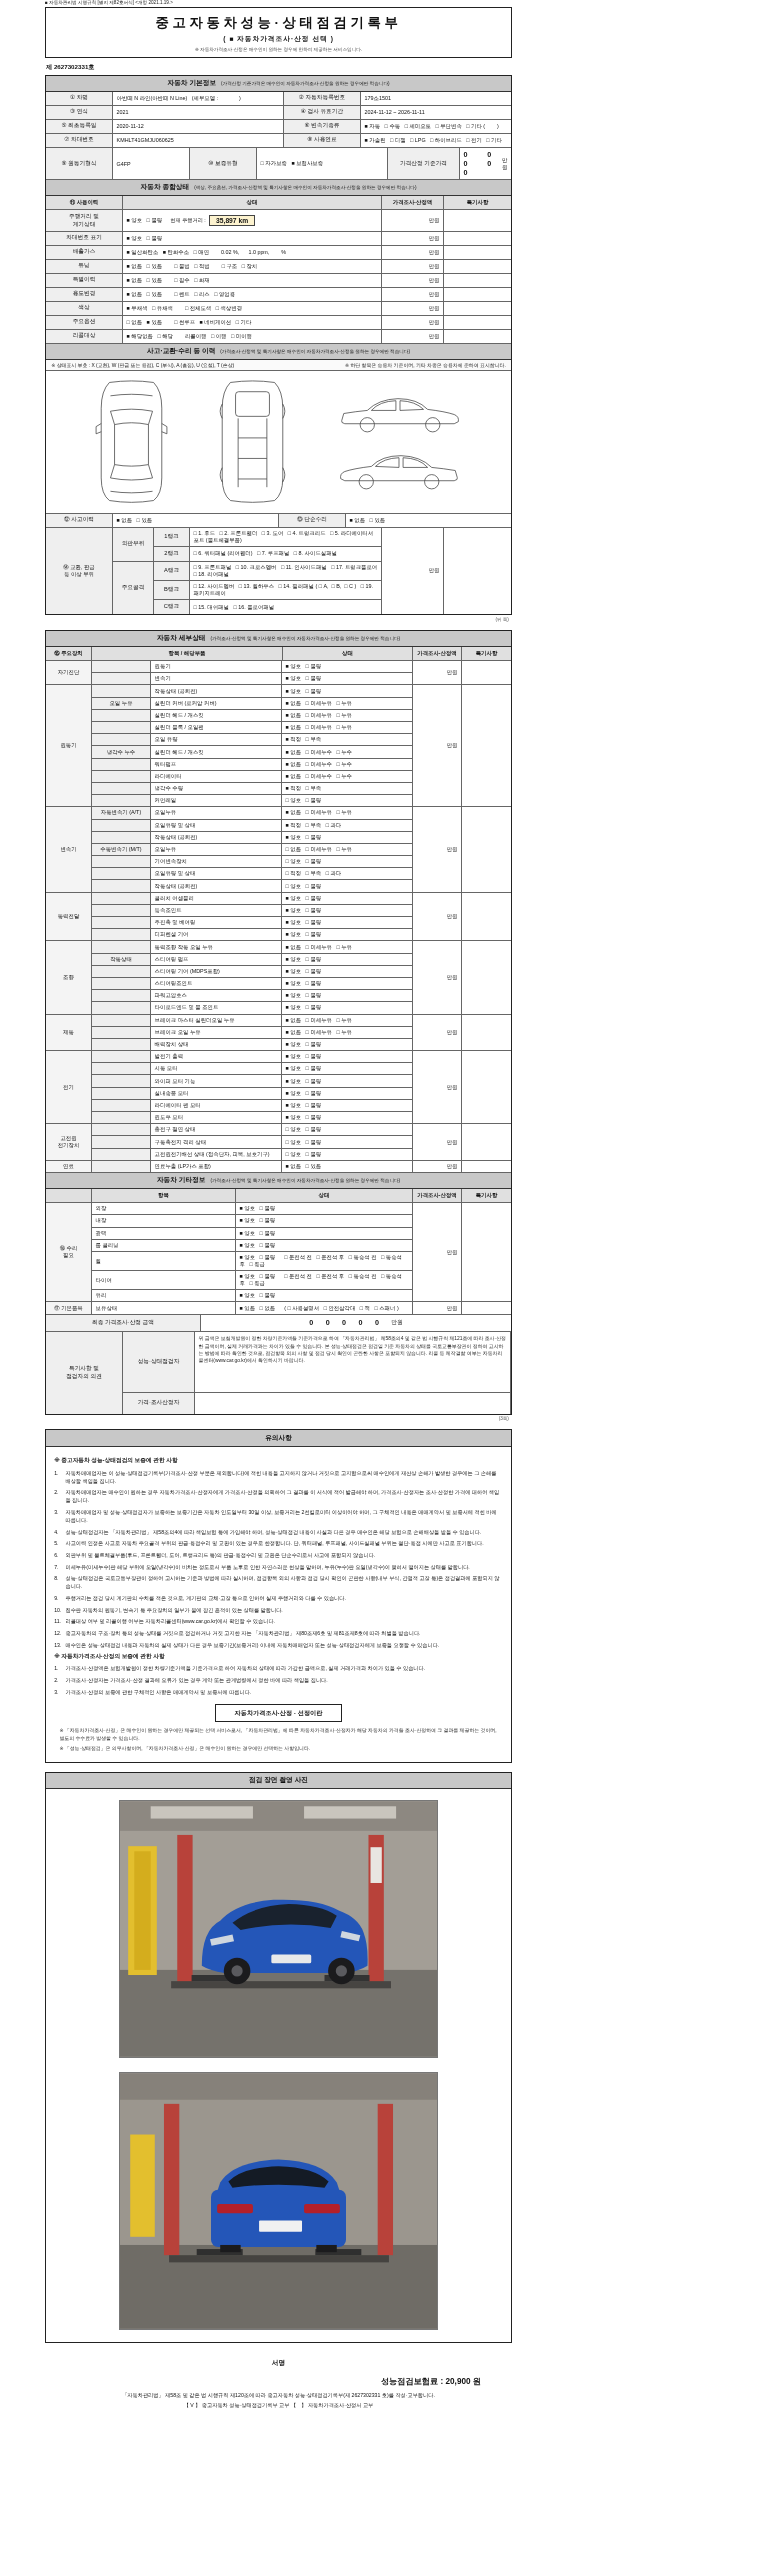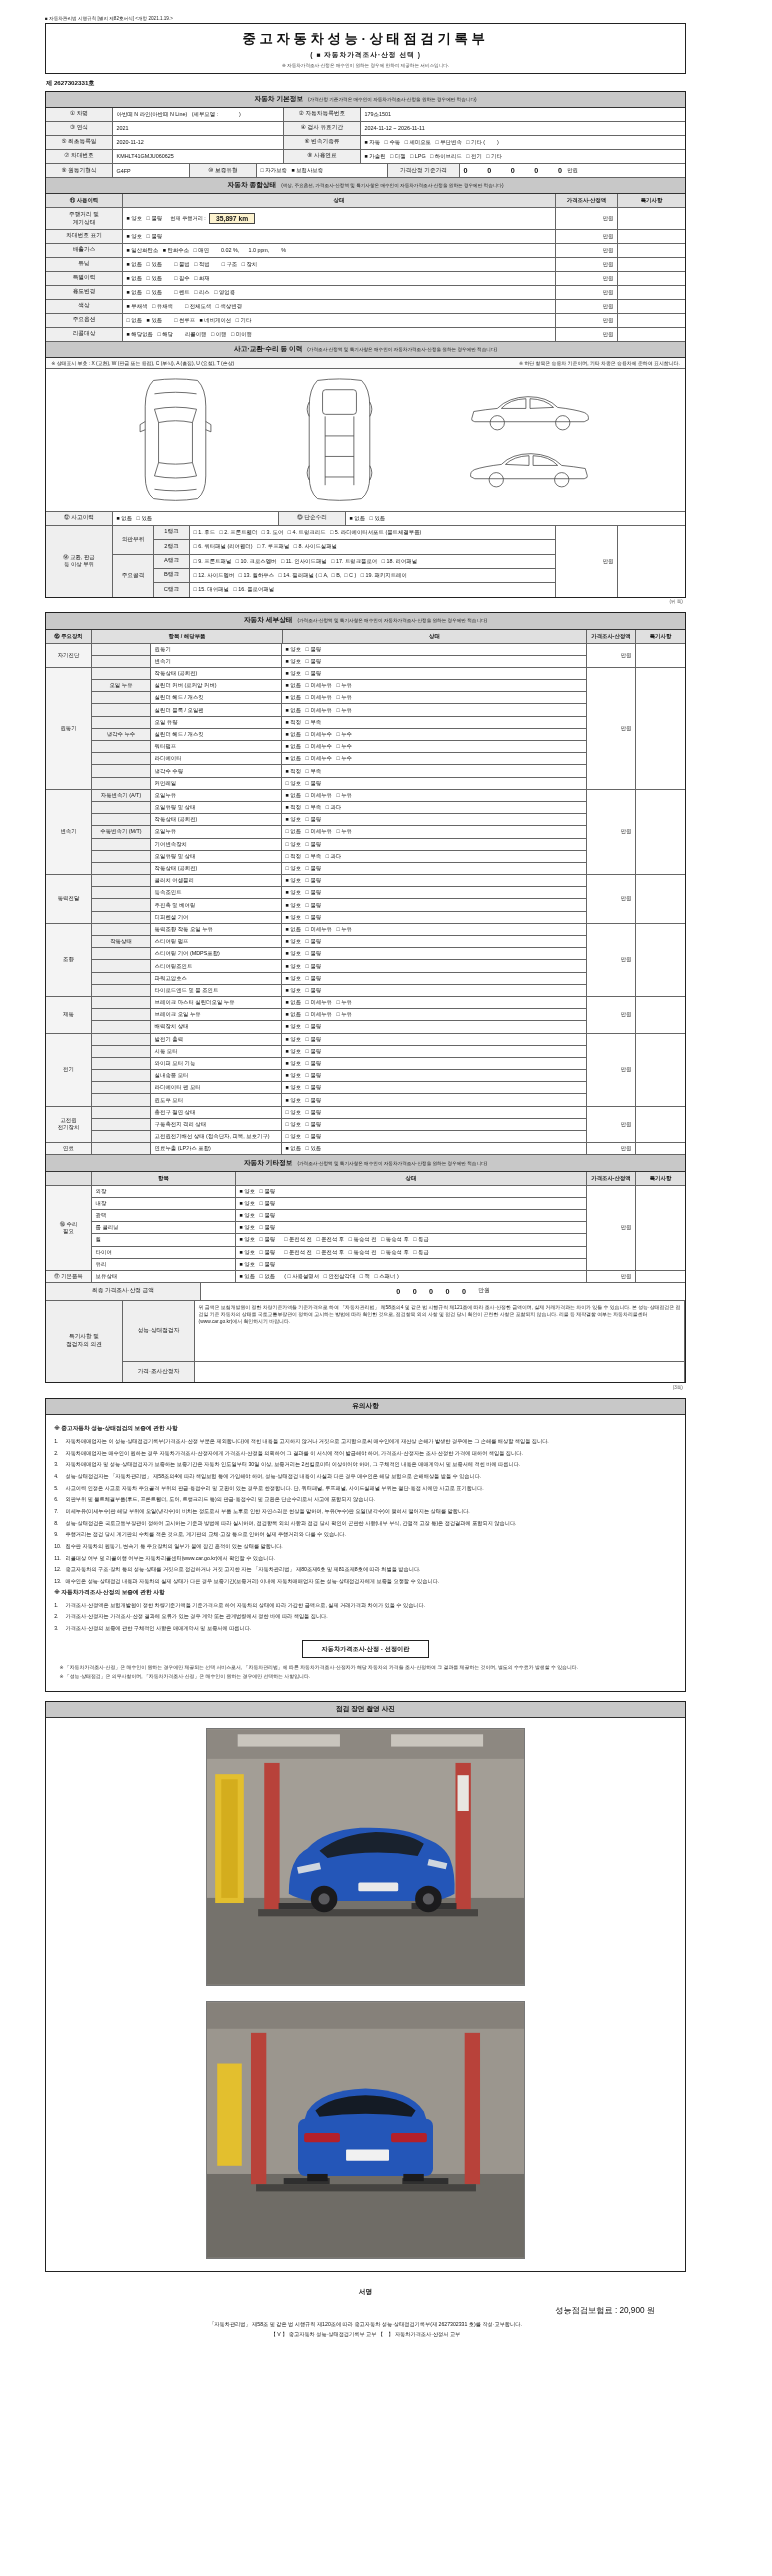--- a/index.html
+++ b/index.html
@@ -1,18 +1,18 @@
 <!DOCTYPE html>
 <html style="font-size:8.2px"><head>
 <meta charset="utf-8">
 <style>
   *{box-sizing:border-box;margin:0;padding:0}
   html,body{width:773px;height:2576px;background:#ffffff;overflow:hidden}
   body{font-family:"Liberation Sans","DejaVu Sans",sans-serif;color:#111}
-  .doc{width:641px;margin-left:45px;padding-top:16px}
+  .doc{width:467px;margin-left:45px;padding-top:0}
   .lawref{font-size:4.6px;color:#222;margin-bottom:1.5px}
   .titlebox{border:1px solid #222;text-align:center;padding:6.7px 5.2px 4.6px;background:#fff}
   .title{font-size:13.4px;font-weight:bold;letter-spacing:3.6px}
   .subtitle{font-size:6.7px;font-weight:bold;margin-top:3.1px;letter-spacing:1px}
   .titlenote{font-size:4.6px;color:#444;margin-top:3.1px}
   .docno{font-size:6.2px;font-weight:bold;margin:5.2px 0 2.6px 1px}
   .block{border:1px solid #222;background:#fff}
   .secbar{background:#c8c8c8;border-bottom:0.5px solid #333;text-align:center;padding:3.1px 2.1px;font-size:6.7px;font-weight:bold}
   .secnote{font-size:4.6px;font-weight:normal;margin-left:3.1px}
   .r{display:flex;border-bottom:0.5px solid #666;font-size:5.7px;min-height:14px;align-items:stretch}
@@ -49,21 +49,21 @@
   .nt{font-weight:bold;font-size:5.7px;margin:4.1px 0 3.6px}
   .ni{display:flex;margin-bottom:3.6px;font-size:5.2px;line-height:1.55}
   .nnum{width:11.3px;flex-shrink:0}
   .nbody{flex:1;white-space:pre-wrap}
   .nboxwrap{text-align:center;margin:8.2px 0 5.2px}
   .nbox{display:inline-block;border:1px solid #222;padding:3.6px 18.5px;font-weight:bold;font-size:6.2px}
   .ntext{font-size:4.9px;color:#222;margin:2.6px 5.2px;line-height:1.5}
   .photos{padding:10.3px 0 12.4px;display:flex;flex-direction:column;align-items:center;gap:14.4px}
   .photo{border:0.5px solid #777;display:block}
   .signtitle{text-align:center;font-weight:bold;font-size:6.7px;margin-top:15.5px}
-  .fee{text-align:right;font-size:8.2px;font-weight:normal;margin:8.2px 31px 5.2px 0}
+  .fee{text-align:right;font-size:8.2px;font-weight:bold;margin:8.2px 31px 5.2px 0}
   .sline{text-align:center;font-size:5.2px;margin-top:2.6px;color:#111}
 </style>
 </head>
 <body>
 
 <div class="doc">
 
   <div class="lawref">■ 자동차관리법 시행규칙 [별지 제82호서식] &lt;개정 2021.1.19.&gt;</div>
 
   <div class="titlebox">

